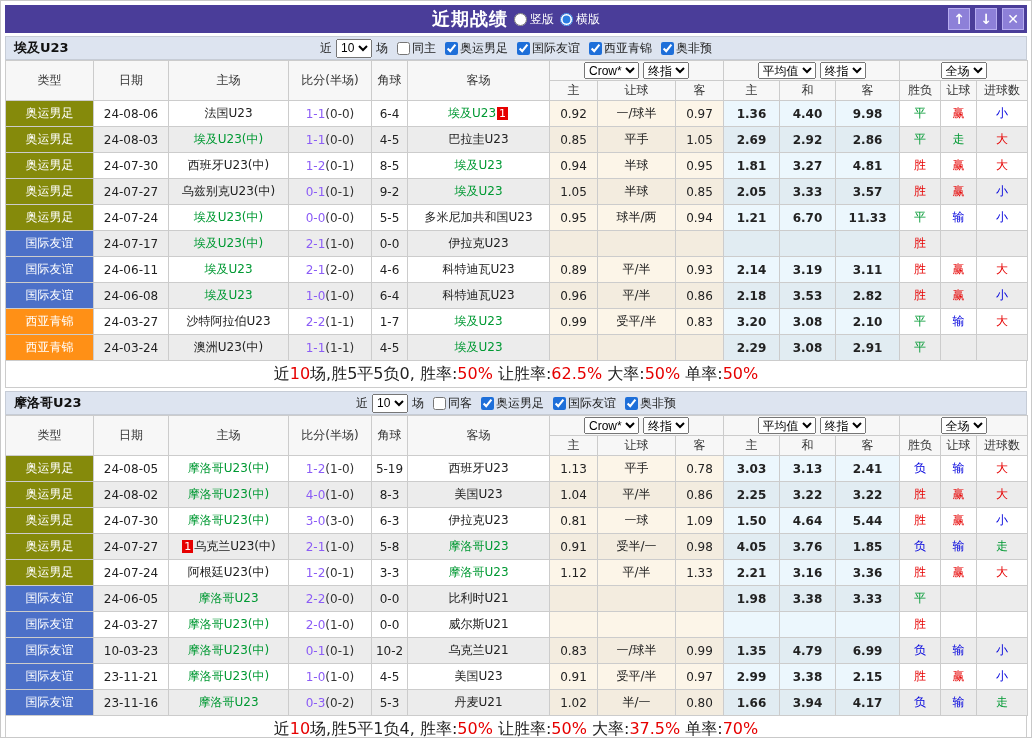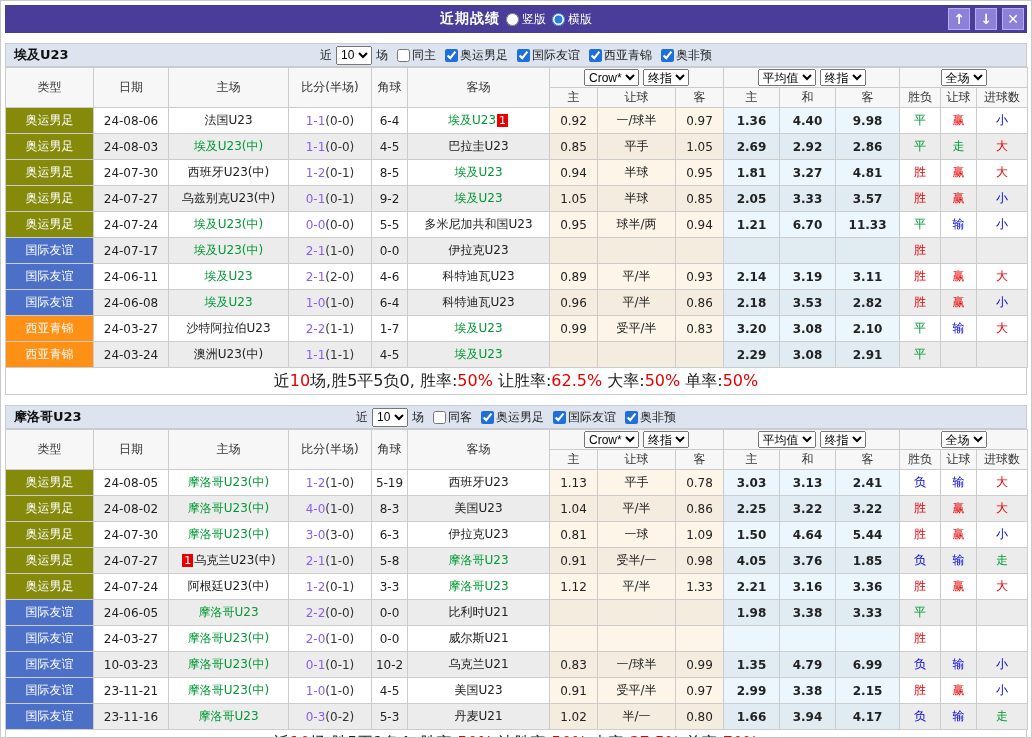--- a/index.html
+++ b/index.html
@@ -2,28 +2,28 @@
 <html><head>
 <meta charset="utf-8">
 <style>
   * { box-sizing: border-box; }
   body { margin:0; background:#e9e9e9; font-family:"DejaVu Sans","Liberation Sans",sans-serif; font-size:12px; color:#222; }
   .page { width:1032px; height:738px; background:#fff; border:1px solid #c9c9c9; padding:4px; overflow:hidden; }
 
   
   .titlebar { height:28px; background:#4a3d99; position:relative; display:flex; align-items:center; justify-content:center; color:#fff; }
   .title-group { display:flex; align-items:center; gap:6px; }
-  .tb-title { font-size:14px; font-weight:bold; letter-spacing:1px; }
+  .tb-title { font-size:18px; font-weight:bold; letter-spacing:1px; }
   .tb-radio { display:inline-flex; align-items:center; gap:3px; font-size:12px; cursor:pointer; }
   .tb-radio input { width:13px; height:13px; margin:0; accent-color:#2a7de1; }
   .tb-buttons { position:absolute; right:3px; top:3px; display:flex; gap:5px; }
   .tb-btn { width:22px; height:22px; background:#8d80d8; border:1px solid #b7adf0; color:#fff; display:flex; align-items:center; justify-content:center; font-size:14px; font-weight:bold; cursor:pointer; line-height:1; }
 
   
-  .section { margin-top:10px; }
+  .section { margin-top:3px; }
   .section-header { height:24px; background:#dde4f0; border:1px solid #c6ccd6; position:relative; display:flex; align-items:center; justify-content:center; }
   .team-name { position:absolute; left:8px; font-weight:bold; font-size:13px; color:#111; }
   .filter { display:flex; align-items:center; gap:2px; }
   .filter select { height:19px; font-size:12px; margin:0 2px; }
   .cb { display:inline-flex; align-items:center; margin-left:7px; cursor:pointer; }
   .cb input { width:13px; height:13px; margin:0 2px 0 0; accent-color:#1e6fd9; }
 
   
   table { border-collapse:collapse; table-layout:fixed; width:1022px;padding-left:19px; }
   th, td { border:1px solid #ccc; text-align:center; padding:0 1px; overflow:hidden; white-space:nowrap; font-weight:normal; }

